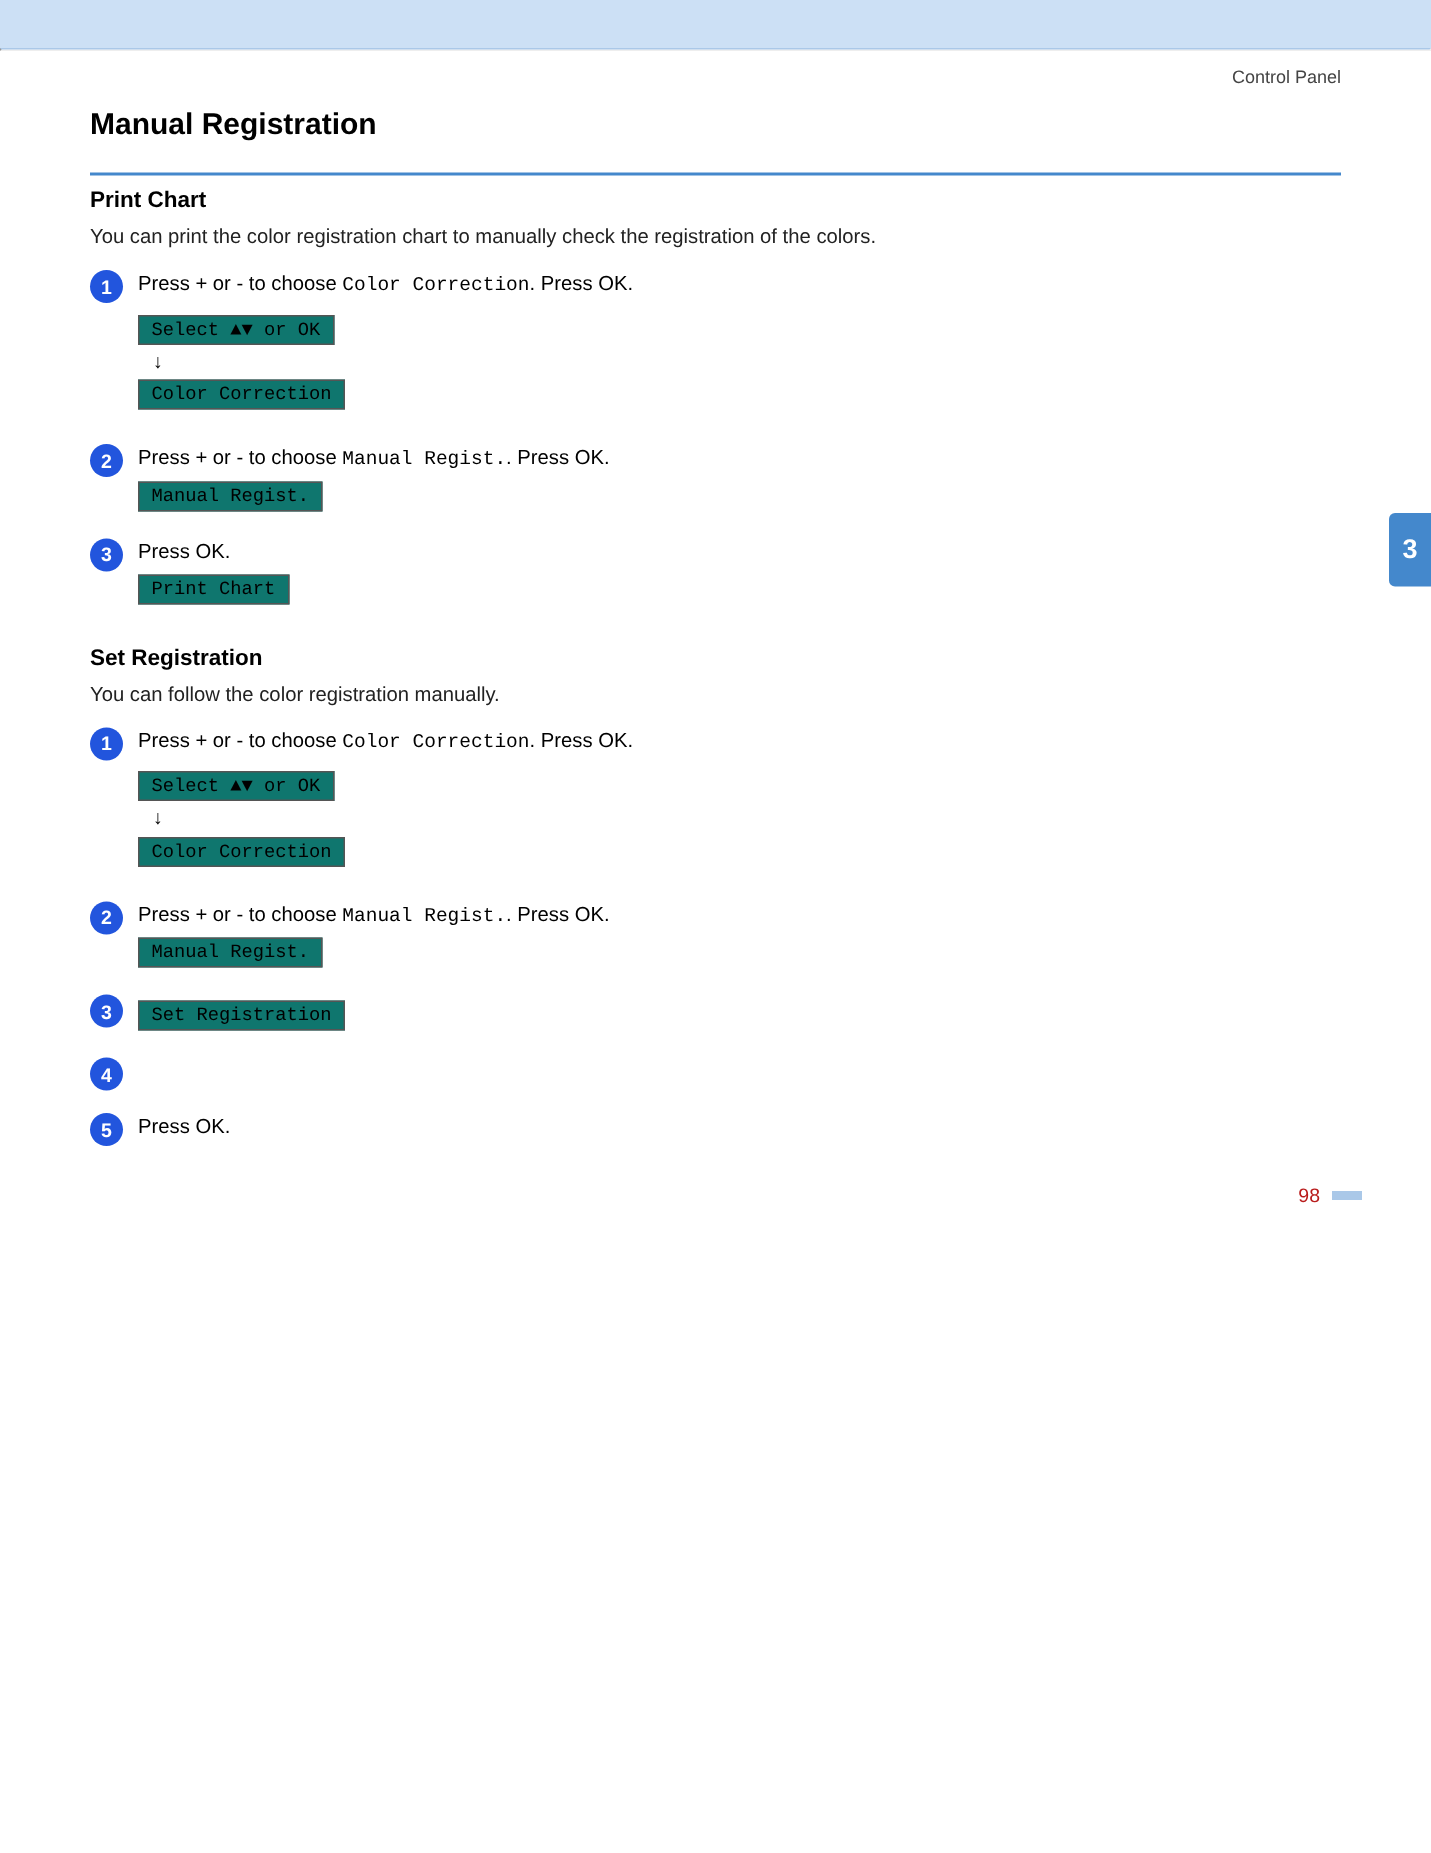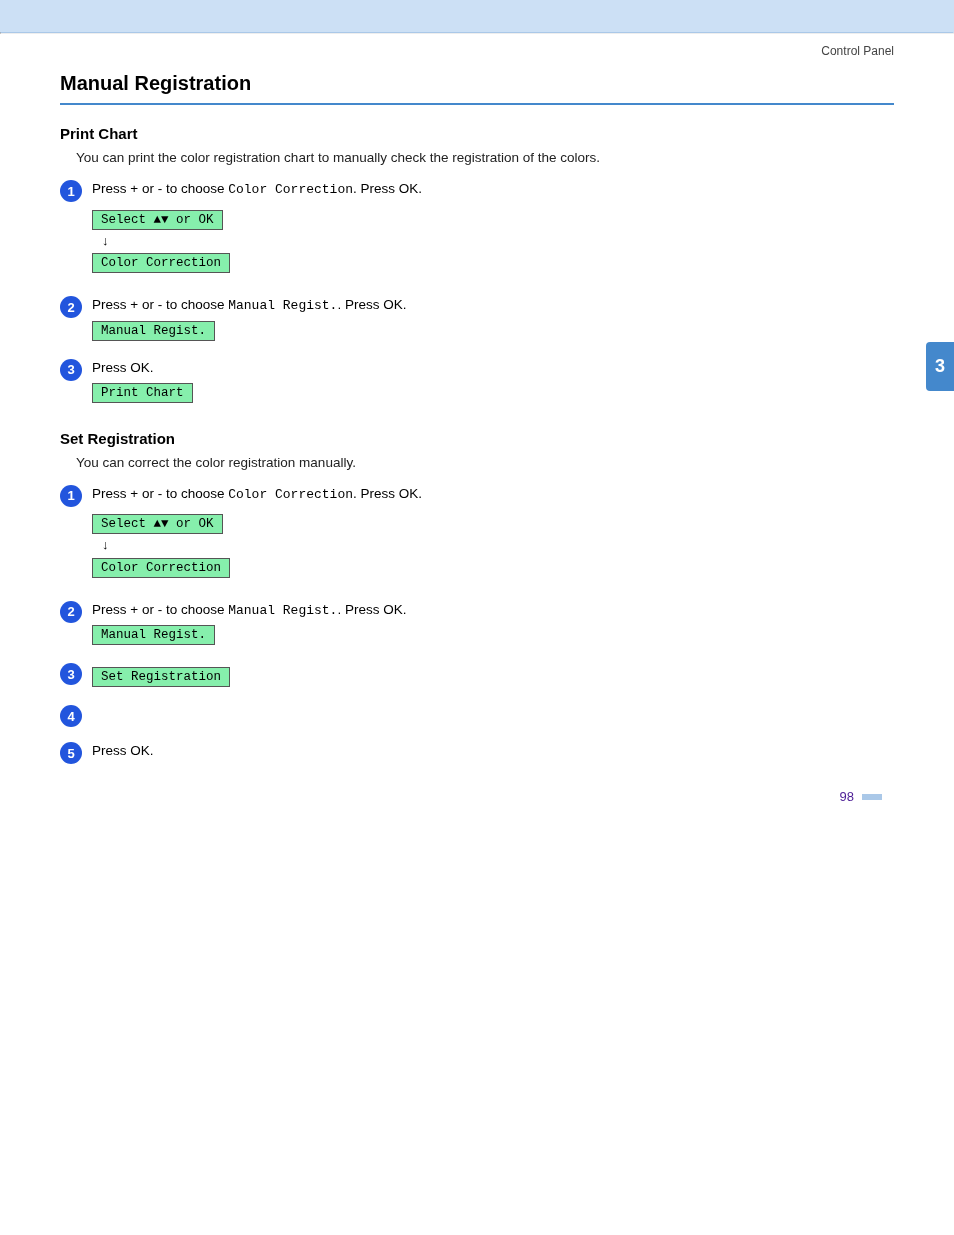--- a/index.html
+++ b/index.html
@@ -34,37 +34,36 @@
 
     .content-area {
       padding: 10px 60px 40px 60px;
       position: relative;
     }
 
     .page-title {
       font-size: 20px;
       font-weight: bold;
       color: #000;
-      padding-bottom: 8px;
+      padding-bottom: 20px;
       border-bottom: 2px solid #4488cc;
-      margin-bottom: 20px;
+      margin-bottom: 8px;
     }
 
     .section-title {
       font-size: 15px;
       font-weight: bold;
       color: #000;
       margin-bottom: 8px;
     }
 
     .section-desc {
       font-size: 13.5px;
       color: #222;
       margin-bottom: 14px;
-      margin-left: 16px;
     }
 
     .step {
       display: flex;
       align-items: flex-start;
       margin-bottom: 10px;
     }
 
     .step-circle {
       width: 22px;
@@ -93,21 +92,21 @@
 
     .step-text .bold { font-weight: normal; }
     .step-text .mono { font-family: 'Courier New', Courier, monospace; font-size: 13px; }
 
     .lcd-box {
       display: inline-block;
       border: 1px solid #555;
       padding: 2px 8px;
       font-family: 'Courier New', Courier, monospace;
       font-size: 12.5px;
-      background: #86efac;
+      background: #0f766e;
       margin-top: 5px;
       margin-bottom: 3px;
     }
 
     .arrow-down {
       display: block;
       text-align: left;
       padding-left: 10px;
       font-size: 13px;
       line-height: 1.2;
@@ -133,23 +132,23 @@
       font-size: 18px;
       font-weight: bold;
       text-align: center;
       padding: 14px 4px;
       border-radius: 4px 0 0 4px;
     }
 
     .page-number-area {
       position: absolute;
       bottom: 24px;
-      right: 72px;
-      font-size: 13px;
-      color: #4c1d95;
+      right: 46px;
+      font-size: 13px;
+      color: #b91c1c;
       display: flex;
       align-items: center;
       gap: 8px;
     }
 
     .page-num-box {
       background: #aac8e8;
       color: #fff;
       padding: 3px 10px;
       font-size: 13px;
@@ -221,21 +220,21 @@
         <div class="lcd-box">Print Chart</div>
       </div>
     </div>
   </div>
 
   <div class="section-block">
     <div class="section-title">
       <span>Set Registration</span>
     </div>
     <div class="section-desc">
-      <span>You can correct the color registration manually.</span>
+      <span>You can follow the color registration manually.</span>
     </div>
 
     <div class="step step-block">
       <div class="step-circle">1</div>
       <div class="step-content">
         <div class="step-text">
           Press + or - to choose <span class="mono">Color Correction</span>. Press <span class="bold">OK</span>.
         </div>
         <div class="lcd-sequence">
           <div class="lcd-box">Select ▲▼ or OK</div>

